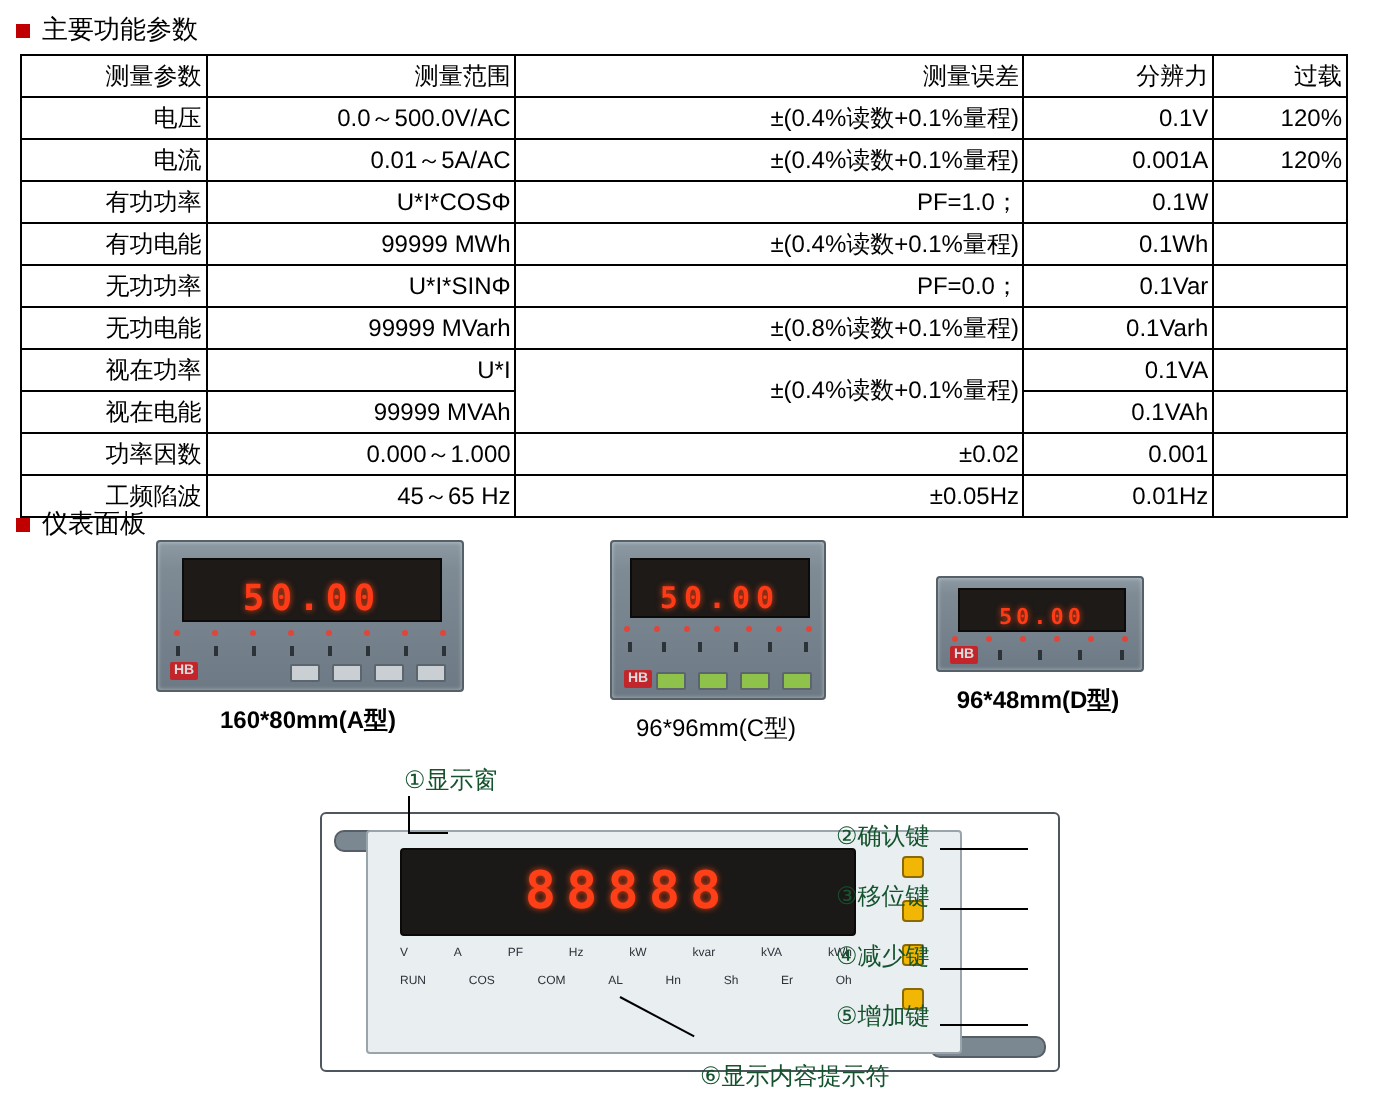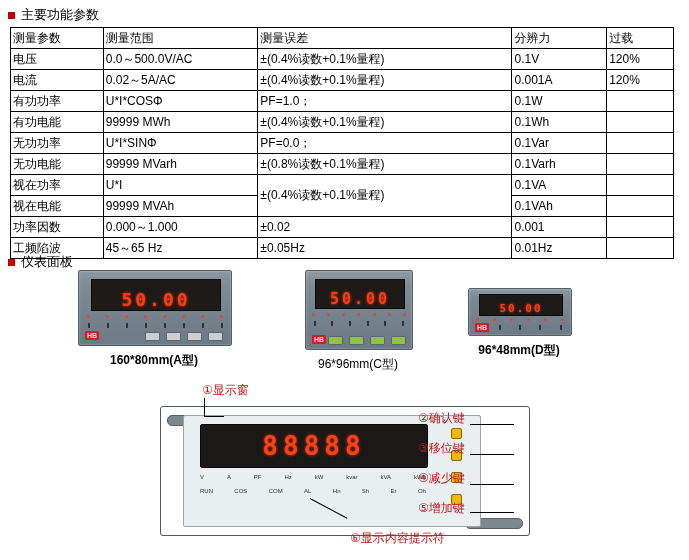--- a/index.html
+++ b/index.html
@@ -18,21 +18,21 @@
   #head2{position:absolute;left:8px;top:253px;}
 
   
   table.params{
     position:absolute;left:10px;top:27px;width:664px;
     border-collapse:collapse;background:#fff;
   }
   table.params td{
     border:1px solid #000;
     height:20px;
-    text-align:left;
+    text-align:right;
     vertical-align:middle;
     font-size:12px;
     padding:0 2px;
     white-space:nowrap;
   }
   table.params tr.hdr td{font-weight:normal;}
   .c0{width:88px;}
   .c1{width:150px;}
   .c2{width:250px;}
   .c3{width:90px;}
@@ -86,21 +86,21 @@
   .dscreen{
     position:absolute;left:16px;top:8px;width:226px;height:42px;
     background:#1b1917;border:1px solid #0b0a09;border-radius:2px;
     display:flex;align-items:center;justify-content:center;
   }
   .dscreen .digits{font-size:26px;letter-spacing:5px;color:#ff3f18;}
   .labels-row{position:absolute;left:16px;width:226px;display:flex;justify-content:space-between;font-size:6px;color:#2b3238;}
   .lampcol{position:absolute;right:10px;top:10px;width:34px;height:92px;}
   .lamp{position:absolute;right:8px;width:9px;height:9px;border-radius:2px;background:#f2b705;border:1px solid #8a6a00;}
   .ovalL,.ovalR{position:absolute;width:56px;height:9px;border:1px solid #565f67;border-radius:5px;background:#7b8791;}
-  .callout{position:absolute;font-size:12px;color:#b91c1c;white-space:nowrap;}
+  .callout{position:absolute;font-size:12px;color:#14532d;white-space:nowrap;}
   .lead{position:absolute;background:#000;height:1px;}
 </style>
 </head>
 <body>
 
 <div class="page">
 
   <div class="sec-head" id="head1">
     <span class="sec-bullet"></span>
     <span>主要功能参数</span>
@@ -118,21 +118,21 @@
 
       <tr>
         <td class="c0">电压</td>
         <td class="c1">0.0～500.0V/AC</td>
         <td class="c2">±(0.4%读数+0.1%量程)</td>
         <td class="c3">0.1V</td>
         <td class="c4">120%</td>
       </tr>
       <tr>
         <td class="c0">电流</td>
-        <td class="c1">0.02～5A/AC</td>
+        <td class="c1">0.01～5A/AC</td>
         <td class="c2">±(0.4%读数+0.1%量程)</td>
         <td class="c3">0.001A</td>
         <td class="c4">120%</td>
       </tr>
 
       <tr>
         <td class="c0">有功功率</td>
         <td class="c1">U*I*COSΦ</td>
         <td class="c2">PF=1.0；</td>
         <td class="c3">0.1W</td>

